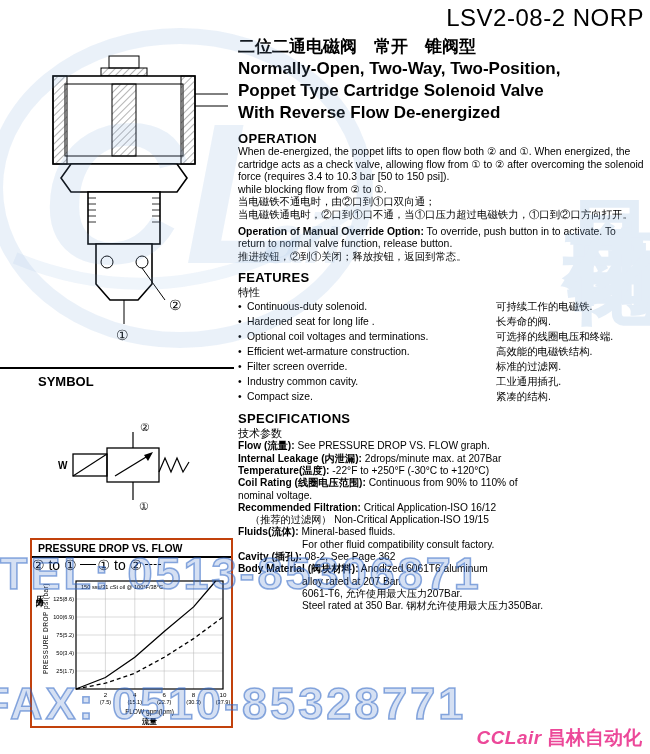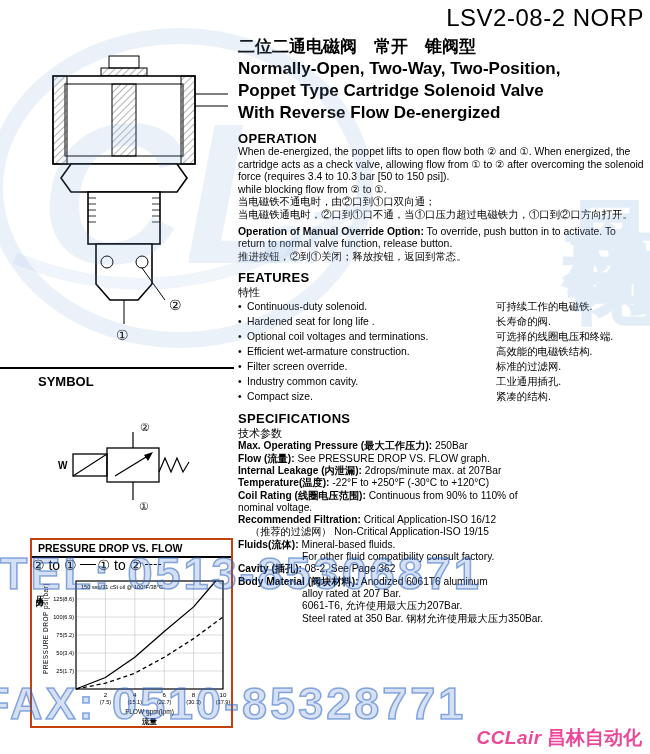--- a/index.html
+++ b/index.html
@@ -223,21 +223,20 @@
       <div class="feat-row">
         <span class="feat-bullet">•</span>
         <span class="feat-en">Compact size.</span>
         <span class="feat-cn">紧凑的结构.</span>
       </div>
     </div>
 
   <div class="sec-heading">SPECIFICATIONS</div>
   <div class="sub-heading-cn">技术参数</div>
   <div>
-      <div class="spec-line ind0"><b>Max. Operating Pressure (最大工作压力):</b><span> 250Bar</span></div>
       <div class="spec-line ind0"><b>Flow (流量):</b><span> See PRESSURE DROP VS. FLOW graph.</span></div>
       <div class="spec-line ind0"><b>Internal Leakage (内泄漏):</b><span> 2drops/minute max. at 207Bar</span></div>
       <div class="spec-line ind0"><b>Temperature(温度):</b><span> -22°F to +250°F (-30°C to +120°C)</span></div>
       <div class="spec-line ind0"><b>Coil Rating (线圈电压范围):</b><span> Continuous from 90% to 110% of</span></div>
       <div class="spec-line ind0"><b></b><span>nominal voltage.</span></div>
       <div class="spec-line ind0"><b>Recommended Filtration:</b><span> Critical Application-ISO 16/12</span></div>
       <div class="spec-line ind1"><b></b><span>（推荐的过滤网）  Non-Critical Application-ISO 19/15</span></div>
       <div class="spec-line ind0"><b>Fluids(流体):</b><span> Mineral-based fluids.</span></div>
       <div class="spec-line ind2"><b></b><span>For other fluid compatibility consult factory.</span></div>
       <div class="spec-line ind0"><b>Cavity (插孔):</b><span> 08-2, See Page 362</span></div>

